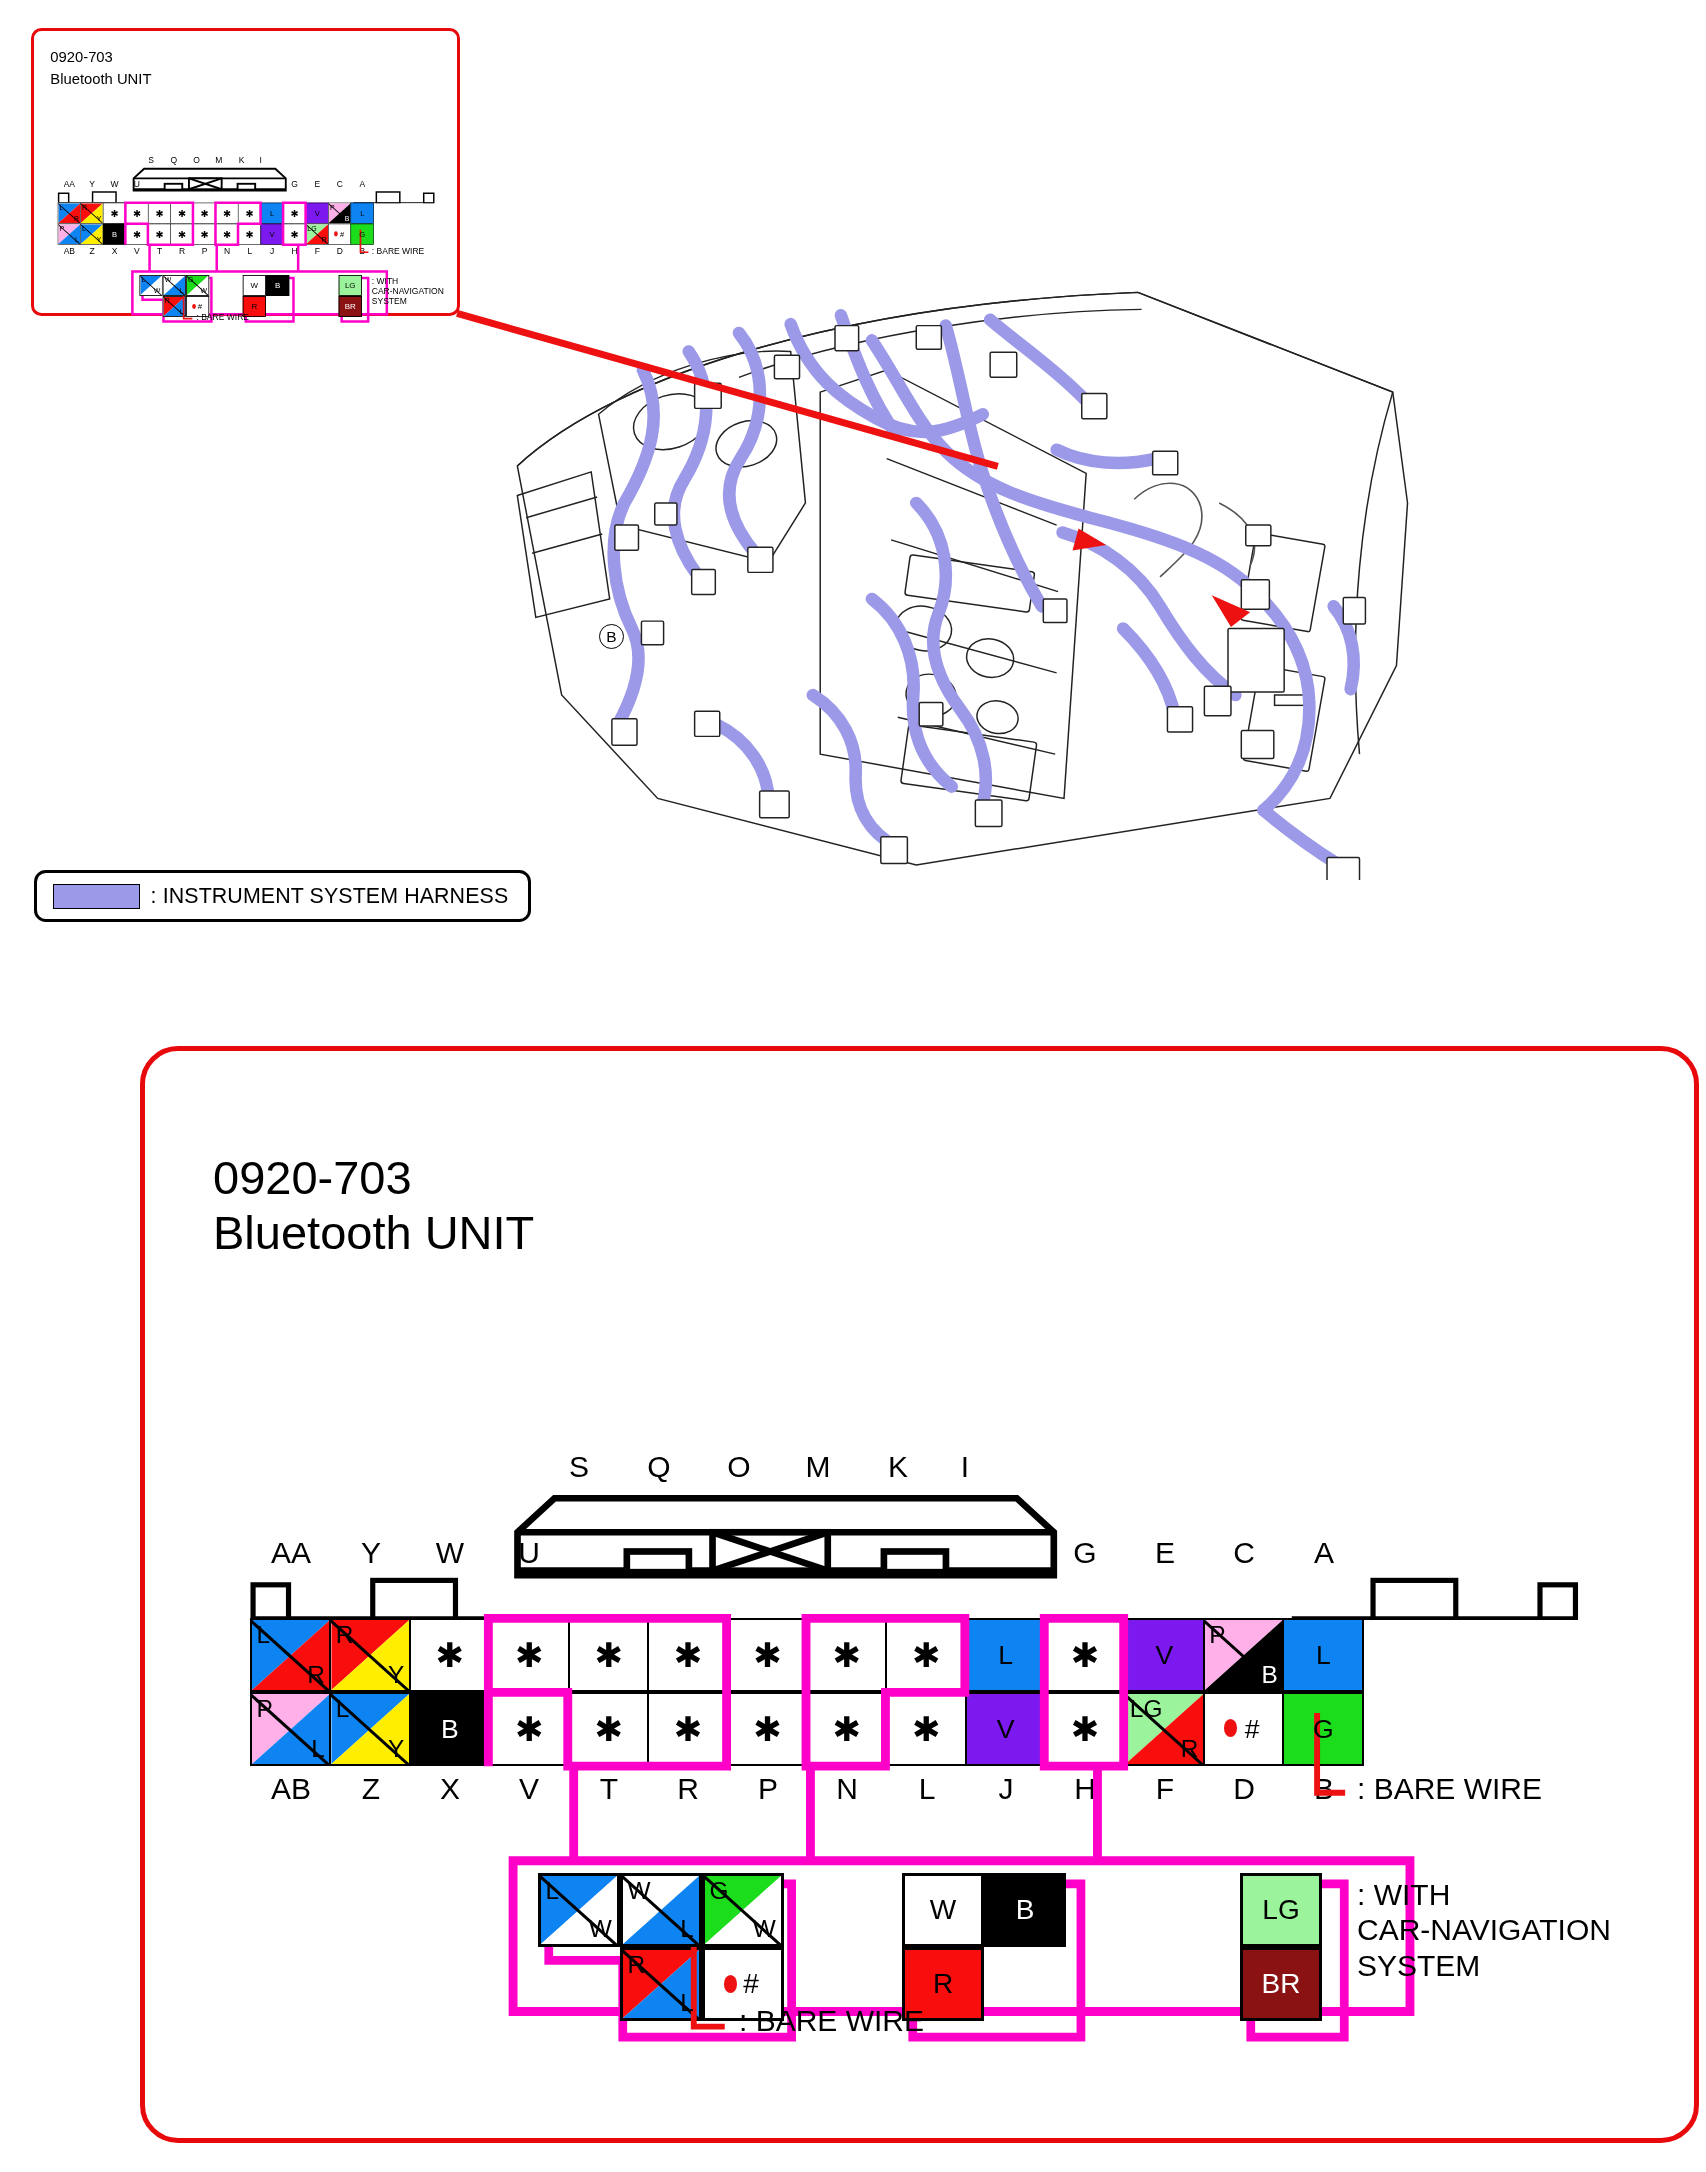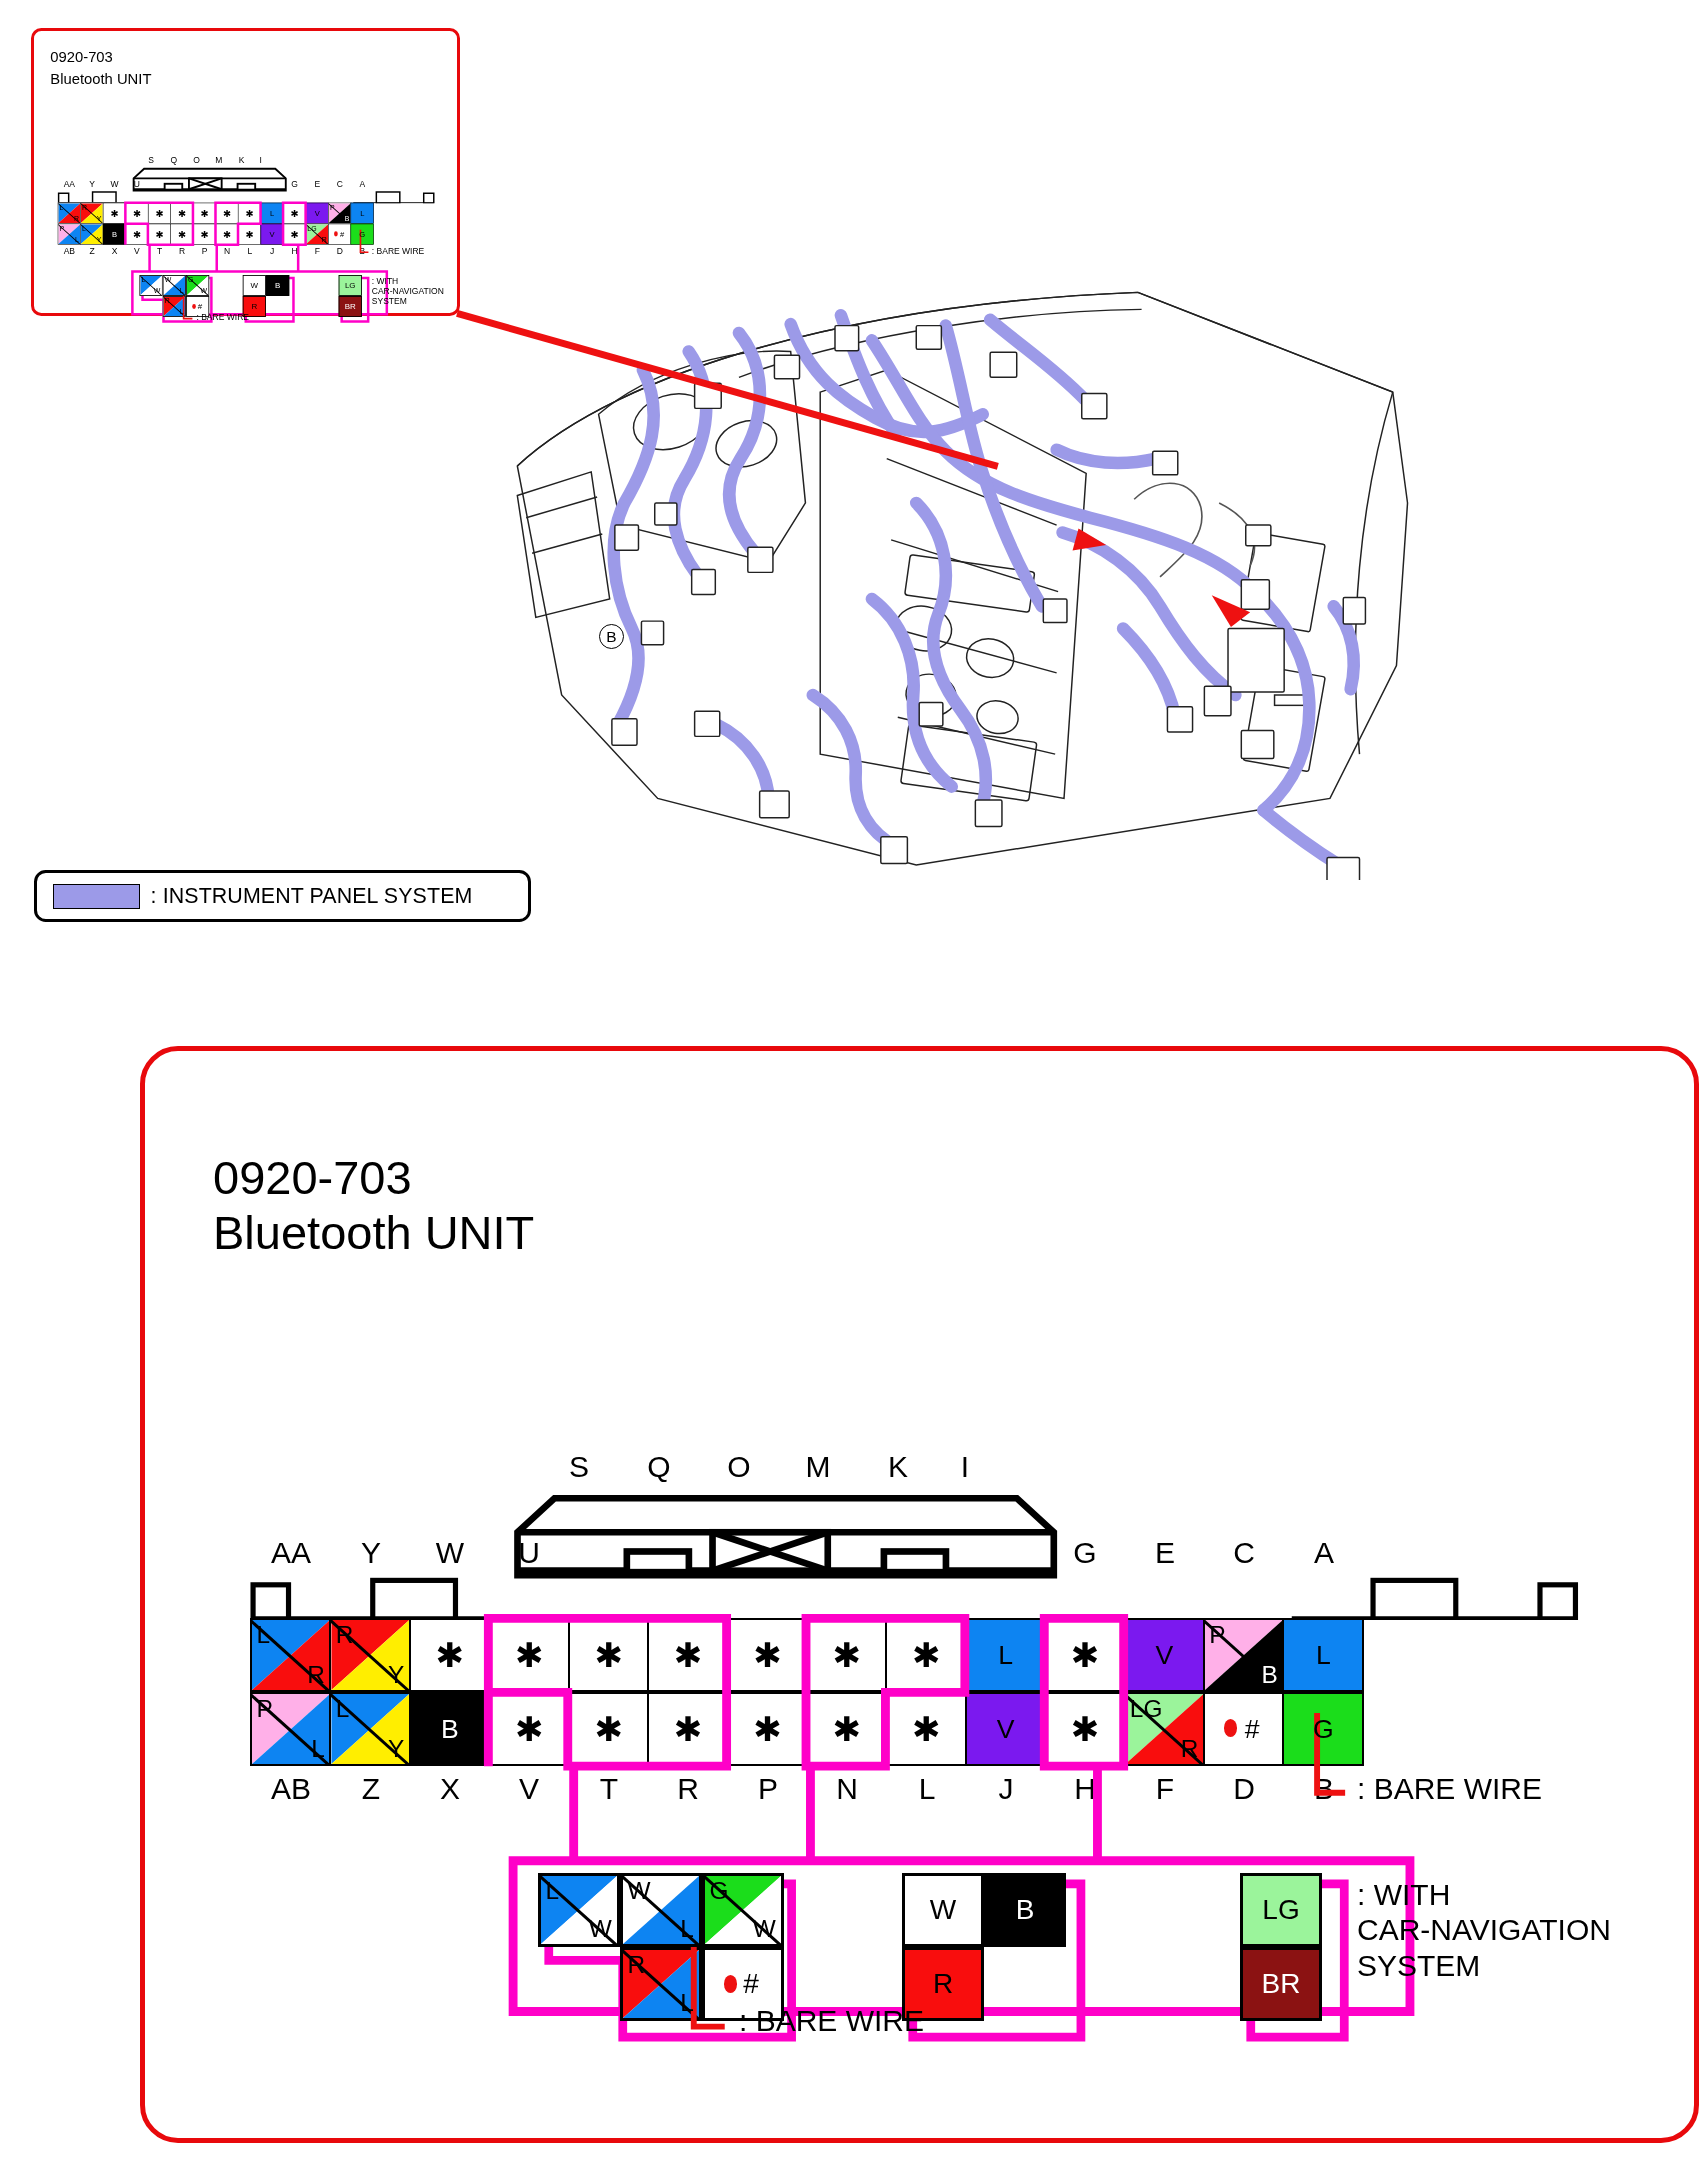--- a/index.html
+++ b/index.html
@@ -468,21 +468,21 @@
     <rect x="192" y="330" width="32" height="34" rx="2"></rect>
   </g>
 
   <polygon points="1000,425 1052,448 1026,468" fill="#ee1111"></polygon>
 </svg>
 </div>
 <div id="dash-b-label">B</div>
 
 <div id="harness-legend">
   <div id="harness-swatch"></div>
-  <div id="harness-text">: INSTRUMENT PANEL SYSTEM</div>
+  <div id="harness-text">: INSTRUMENT SYSTEM HARNESS</div>
 </div>
 
 <div id="main-panel">
   <div id="panel-title">
     <div>0920-703</div>
     <div>Bluetooth UNIT</div>
   </div>
   <div class="diagram-host" style="position:absolute;left:46px;top:399px;width:1448px;height:576px;">
       <div style="position: absolute; left: 0px; top: 0px; width: 1448px; height: 576px;">
         <div style="position: absolute; left: 0px; top: 0px; width: 100%; height: 37px;">

